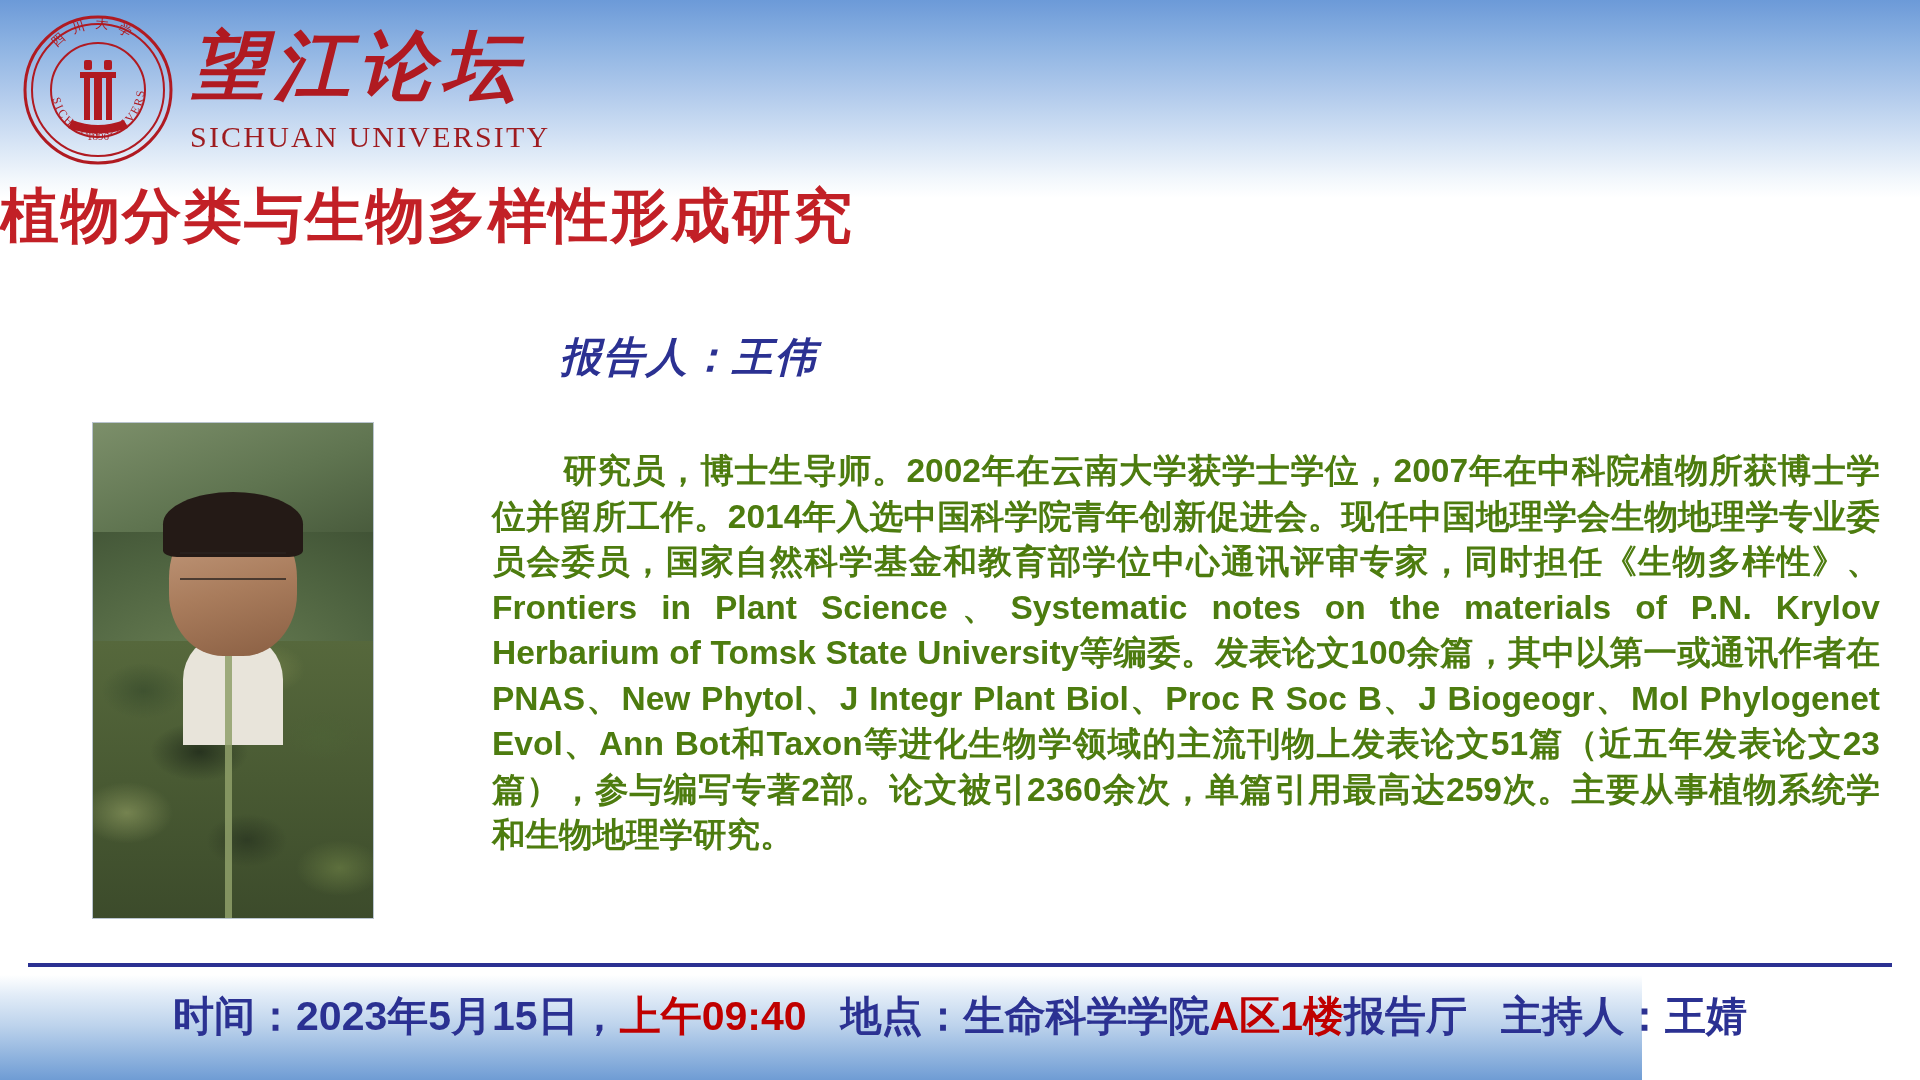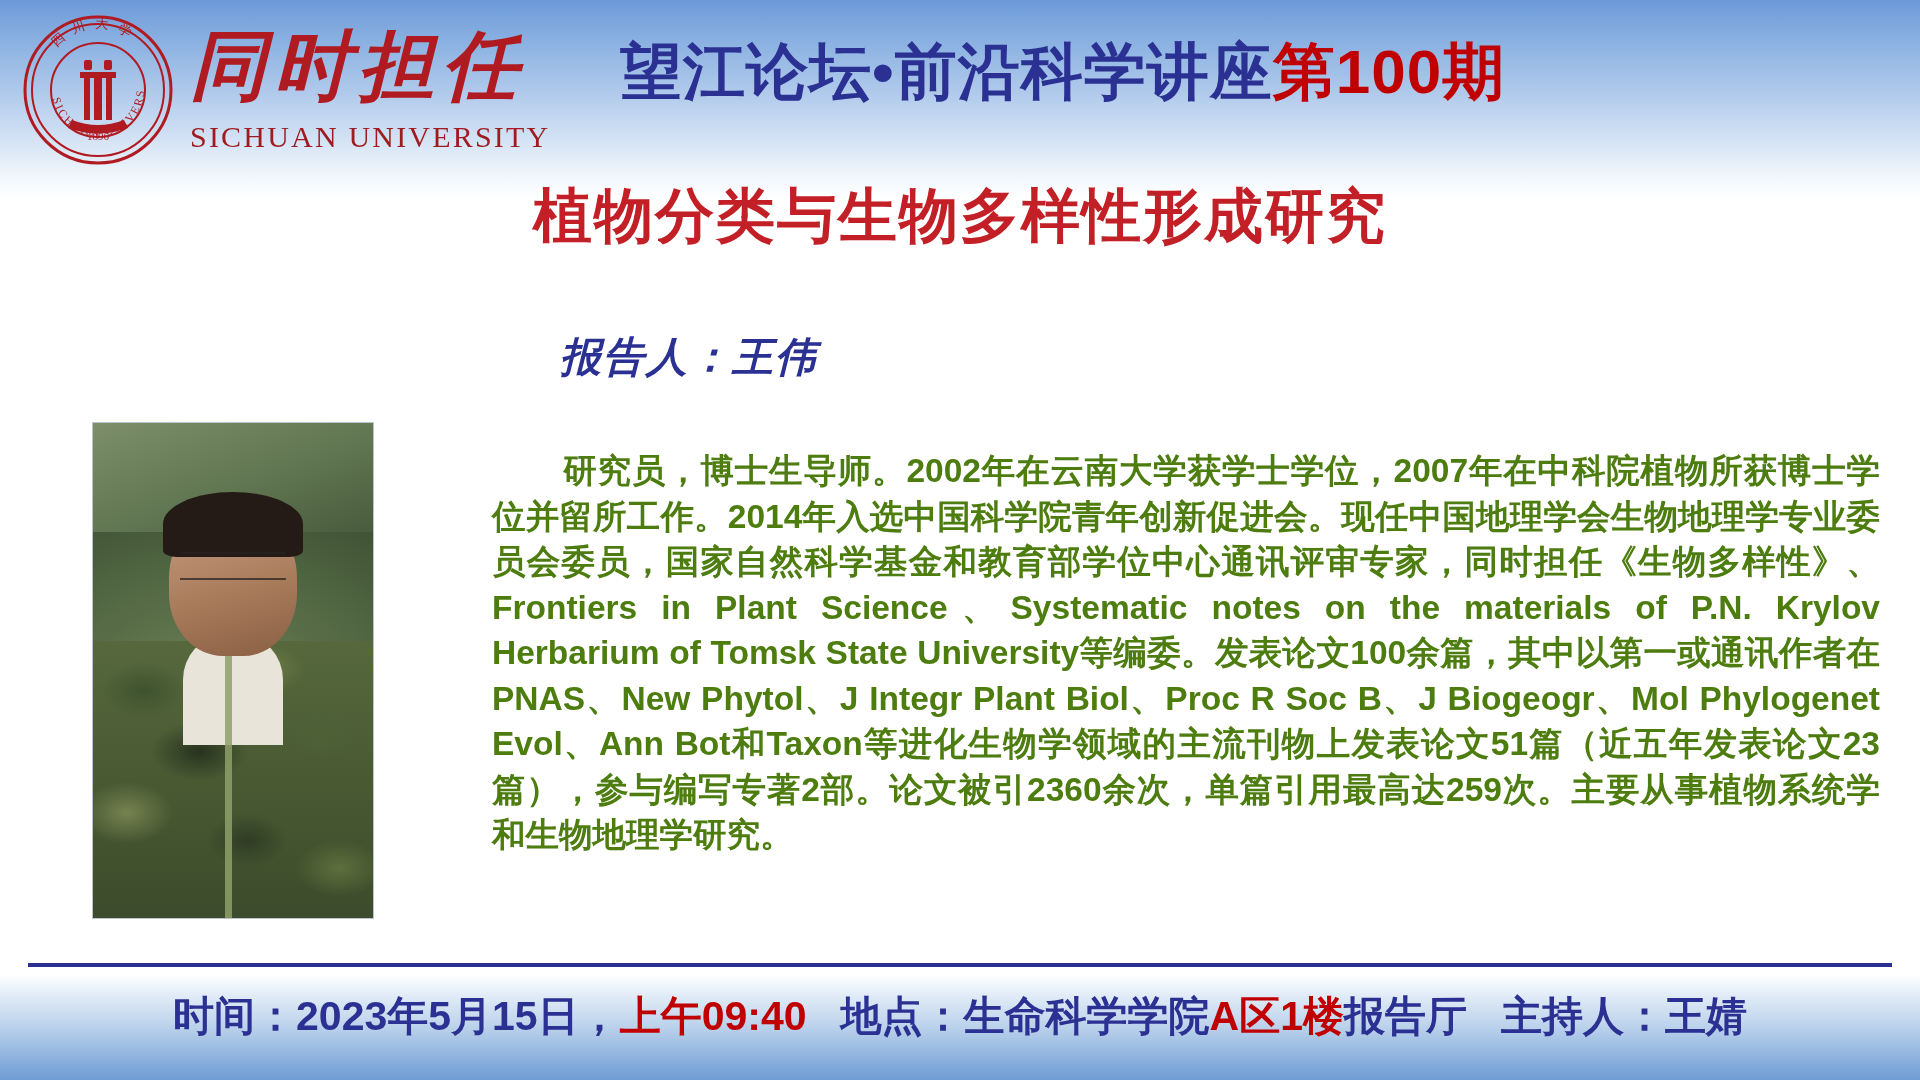--- a/index.html
+++ b/index.html
@@ -81,21 +81,21 @@
   }
   .forum-title .blue { color: #2b3192; }
   .forum-title .red  { color: #c00000; }
 
   
   .talk-title {
     position: absolute;
     left: 0;
     top: 178px;
     width: 1920px;
-    text-align: center;
+    text-align: left;
     font-size: 59px;
     font-weight: bold;
     color: #c22026;
     letter-spacing: 2px;
     line-height: 76px;
     white-space: nowrap;
   }
 
   
   .speaker-line {
@@ -207,21 +207,21 @@
     width: 1864px;
     height: 4px;
     background: #2b3192;
   }
 
   
   .footer {
     position: absolute;
     left: 0;
     top: 975px;
-    width: 1920px;
+    width: 1642px;
     height: 105px;
     background: linear-gradient(to bottom, #ffffff 0%, #e3edf8 18%, #bdd3ec 48%, #8fb3de 78%, #6f9cd4 100%);
   }
   .footer-inner {
     position: absolute;
     left: 0;
     top: 12px;
     width: 1920px;
     text-align: center;
     font-size: 41px;
@@ -261,27 +261,24 @@
         <path id="arcTop" d="M 76 14 m -54 54 a 54 54 0 0 1 108 0" fill="none"></path>
         <path id="arcBottom" d="M 30 76 a 46 46 0 0 0 92 0" fill="none"></path>
         <text font-family="Liberation Serif, serif" font-size="13" fill="#b01a21" letter-spacing="3">
           <textPath href="#arcTop" startOffset="22%">四 川 大 学</textPath>
         </text>
         <text font-family="Liberation Serif, serif" font-size="11.5" fill="#b01a21" letter-spacing="2.2">
           <textPath href="#arcBottom" startOffset="6%">SICHUAN UNIVERSITY</textPath>
         </text>
       </svg>
 
-      <div class="univ-cn">同时担任</div>
+      <div class="univ-cn">望江论坛</div>
       <div class="univ-en">SICHUAN UNIVERSITY</div>
     </div>
 
-    <div class="forum-title">
-      <span class="blue">望江论坛•前沿科学讲座</span><span class="red">第100期</span>
-    </div>
   </div>
 
   <div class="talk-title">植物分类与生物多样性形成研究</div>
 
   <div class="speaker-line">报告人：王伟</div>
 
   <div class="photo">
     <div class="sky"></div>
     <div class="hill"></div>
     <div class="uniform"></div>

